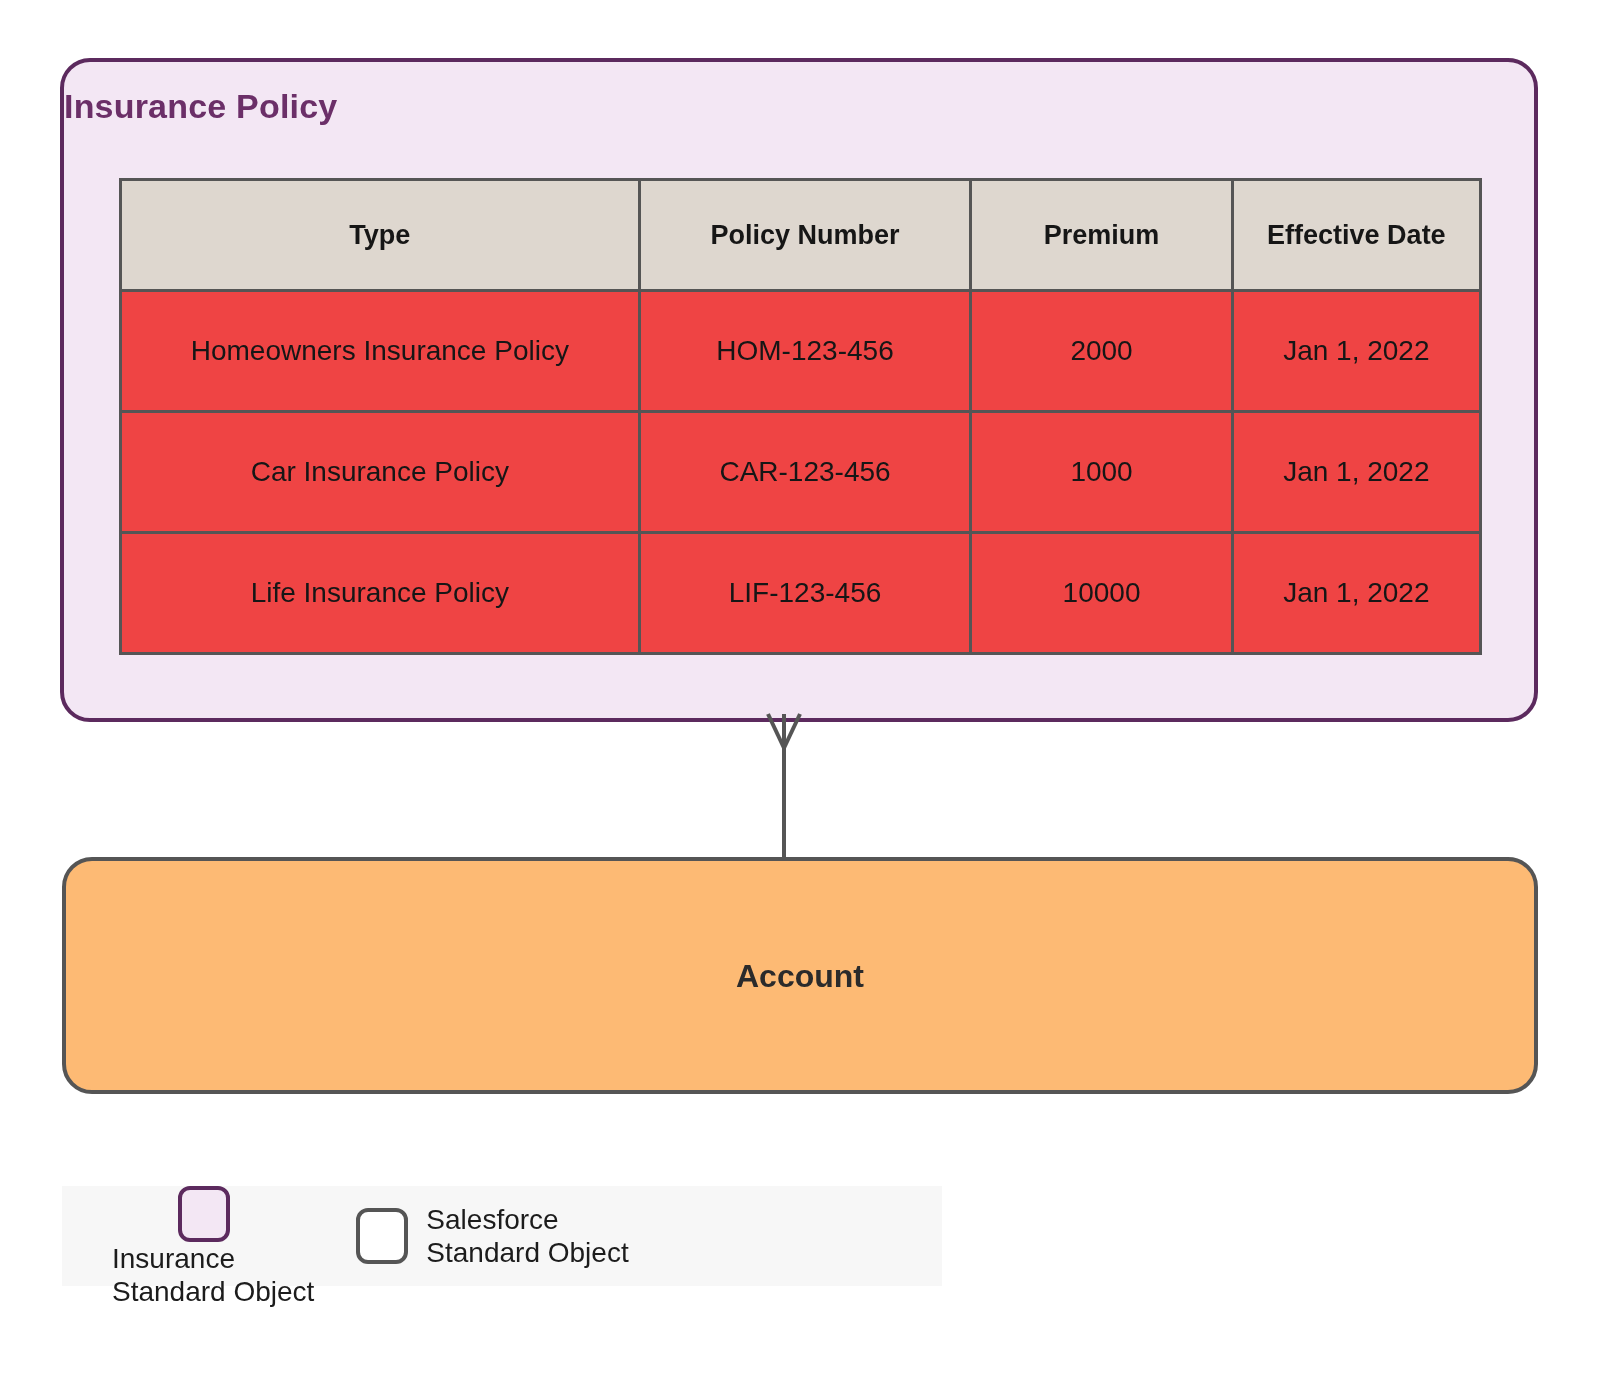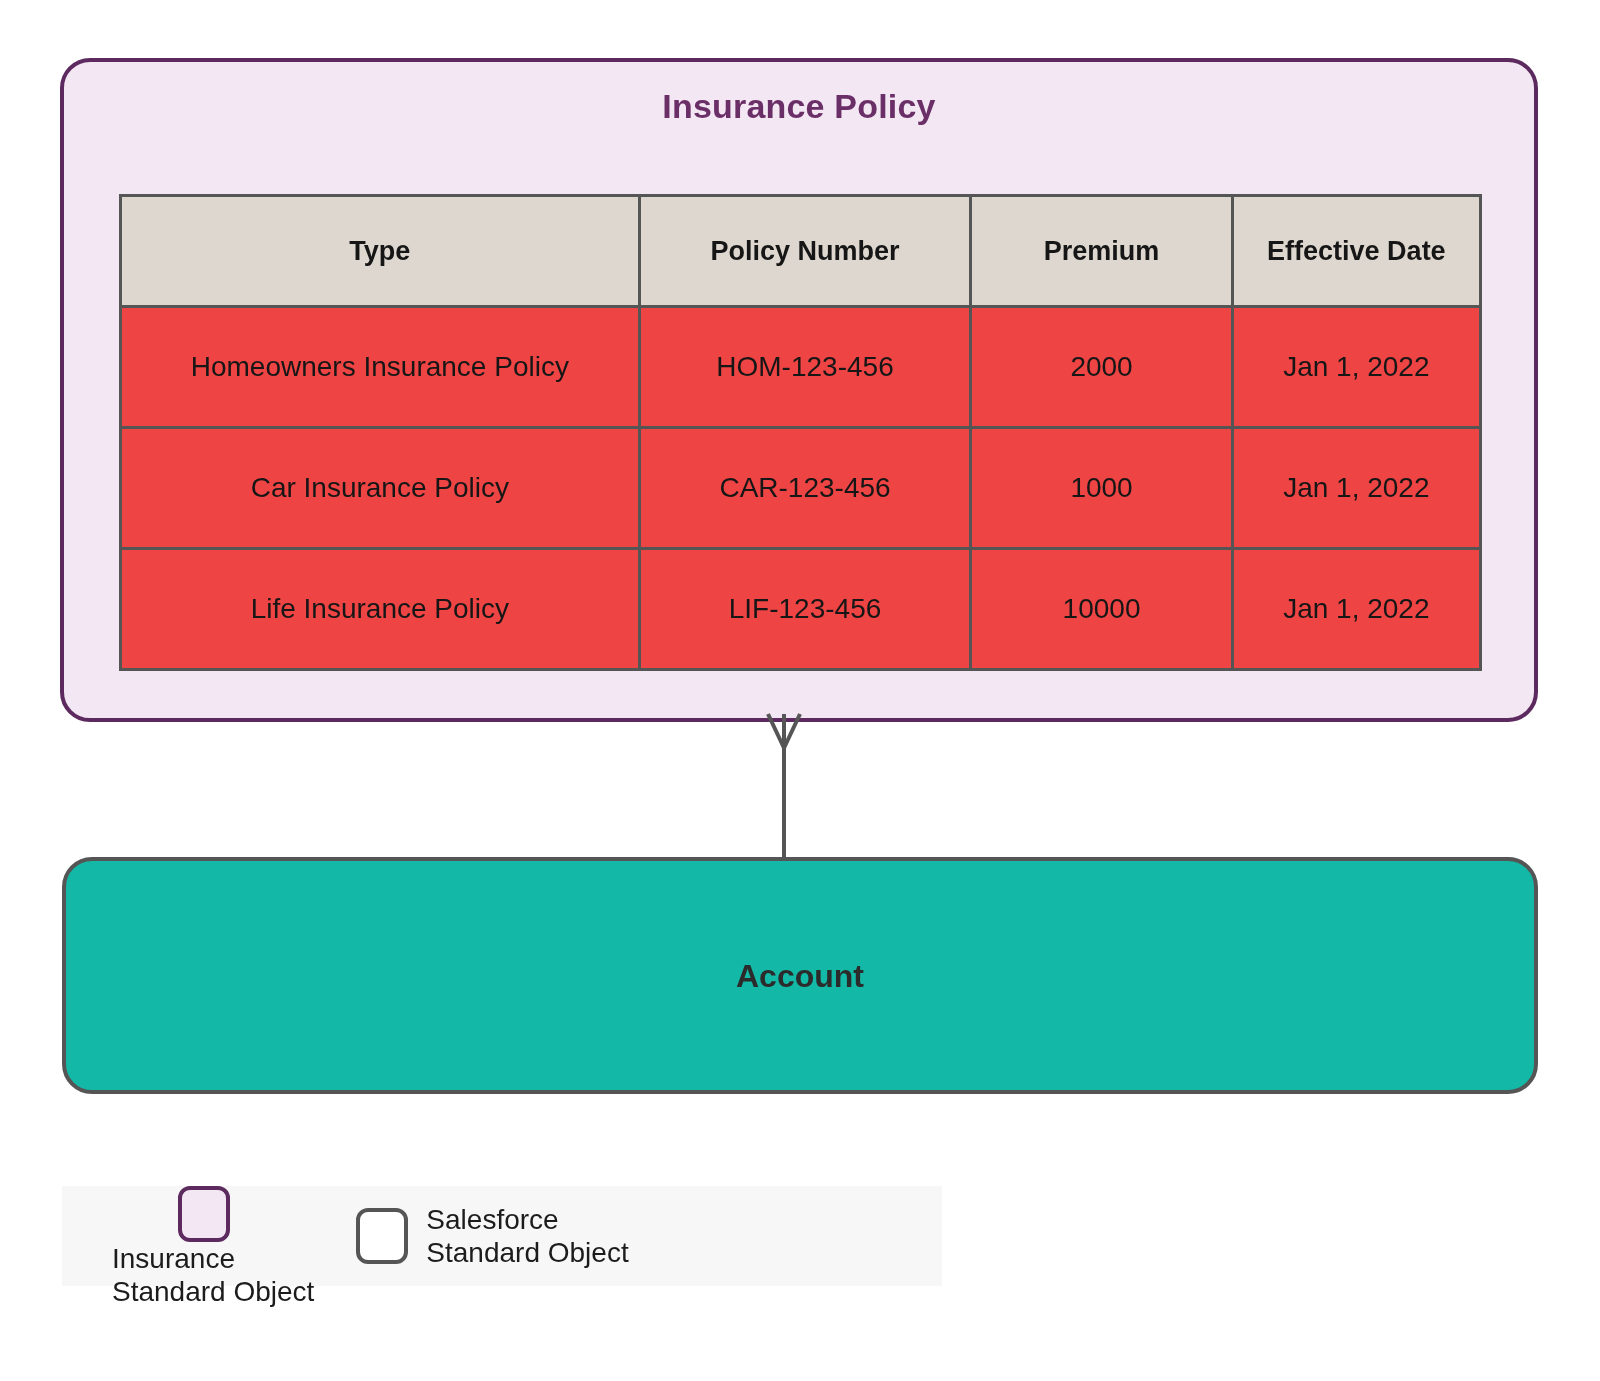--- a/index.html
+++ b/index.html
@@ -25,32 +25,31 @@
     box-sizing: border-box;
     background: #F3E7F4;
     border: 4px solid #5C2A5E;
     border-radius: 30px;
   }
   #insurance-card-title {
     position: absolute;
     left: 0;
     right: 0;
     top: 25px;
-    text-align: center;
     font-size: 34px;
     font-weight: bold;
     color: #6B2F68;
     letter-spacing: 0.2px;
   }
 
   
   #policy-table {
     position: absolute;
     left: 55px;
-    top: 132px;
+    top: 116px;
     width: 1363px;
     border-collapse: collapse;
     table-layout: fixed;
     background: #ffffff;
   }
   #policy-table td, #policy-table th {
     border: 3px solid #555555;
     text-align: center;
     vertical-align: middle;
     color: #161616;
@@ -84,21 +83,21 @@
   }
 
   
   #account-box {
     position: absolute;
     left: 62px;
     top: 857px;
     width: 1476px;
     height: 237px;
     box-sizing: border-box;
-    background: #14b8a6;
+    background: #fdba74;
     border: 4px solid #555555;
     border-radius: 30px;
   }
   #account-title {
     position: absolute;
     left: 0;
     right: 0;
     top: 50%;
     transform: translateY(-50%);
     text-align: center;

